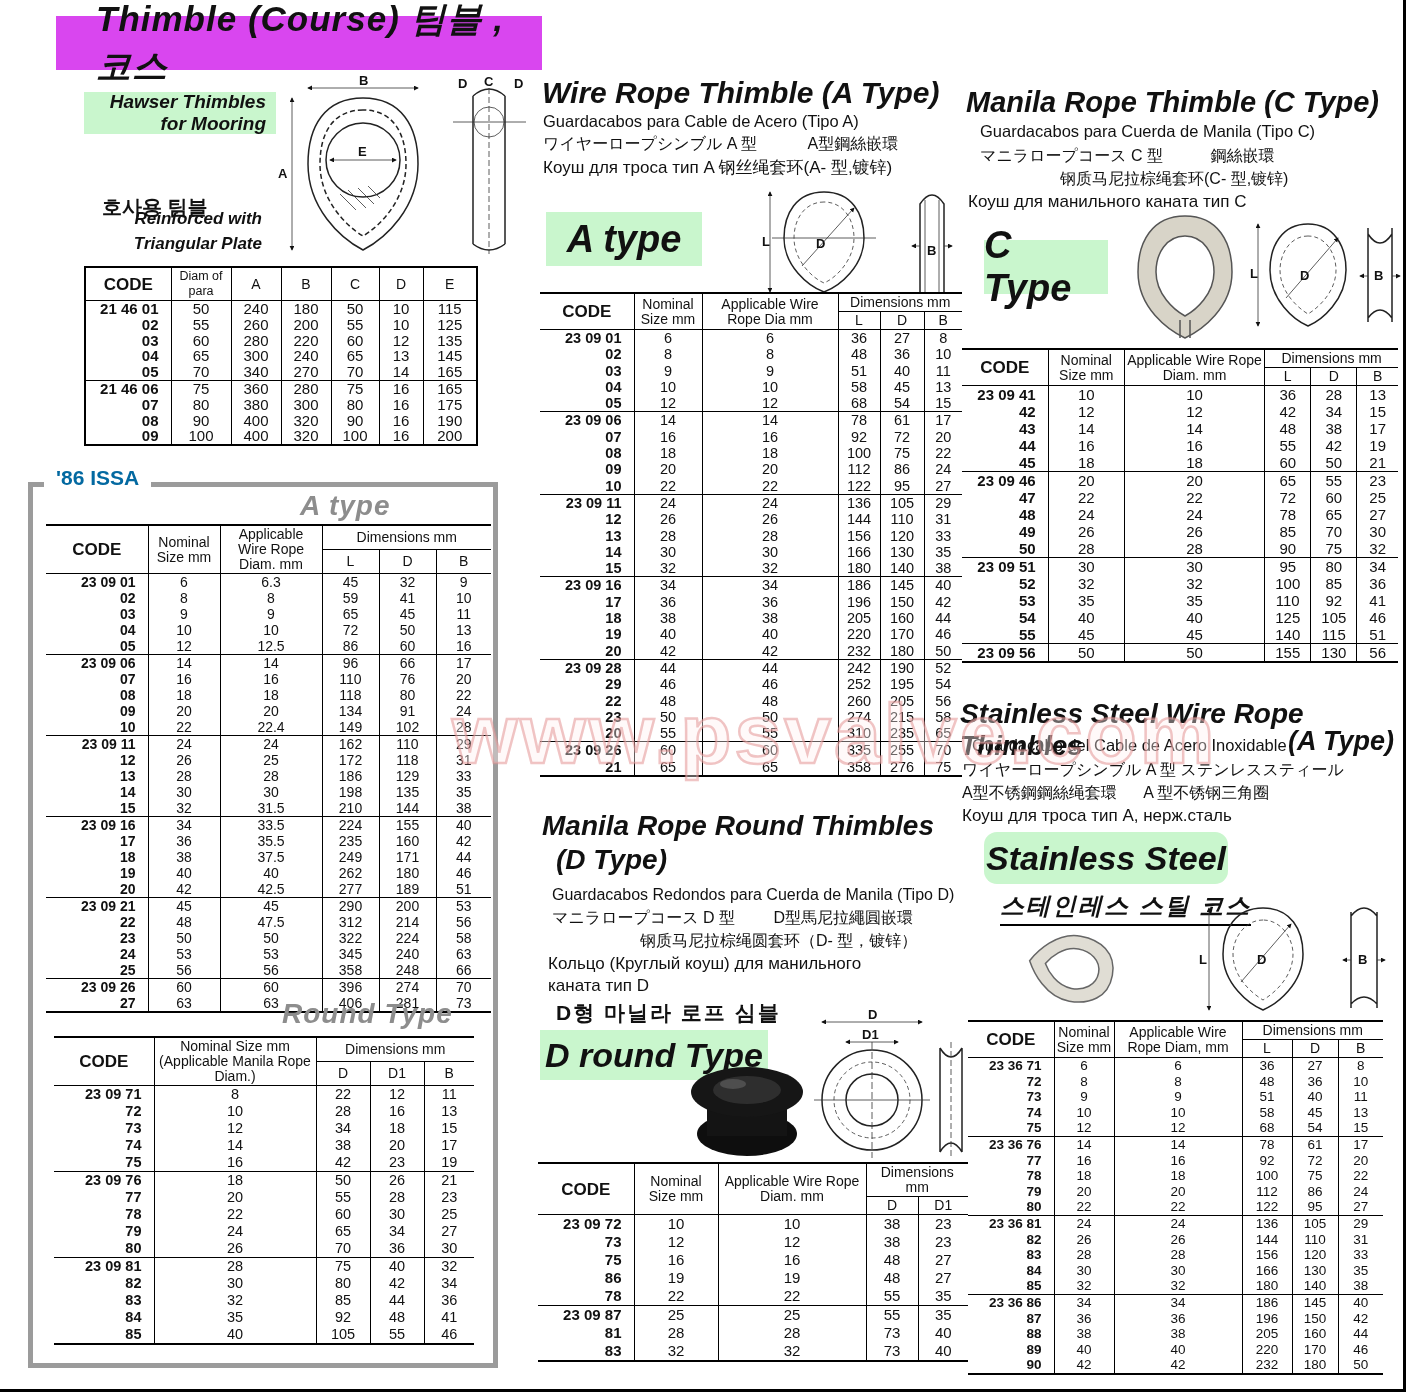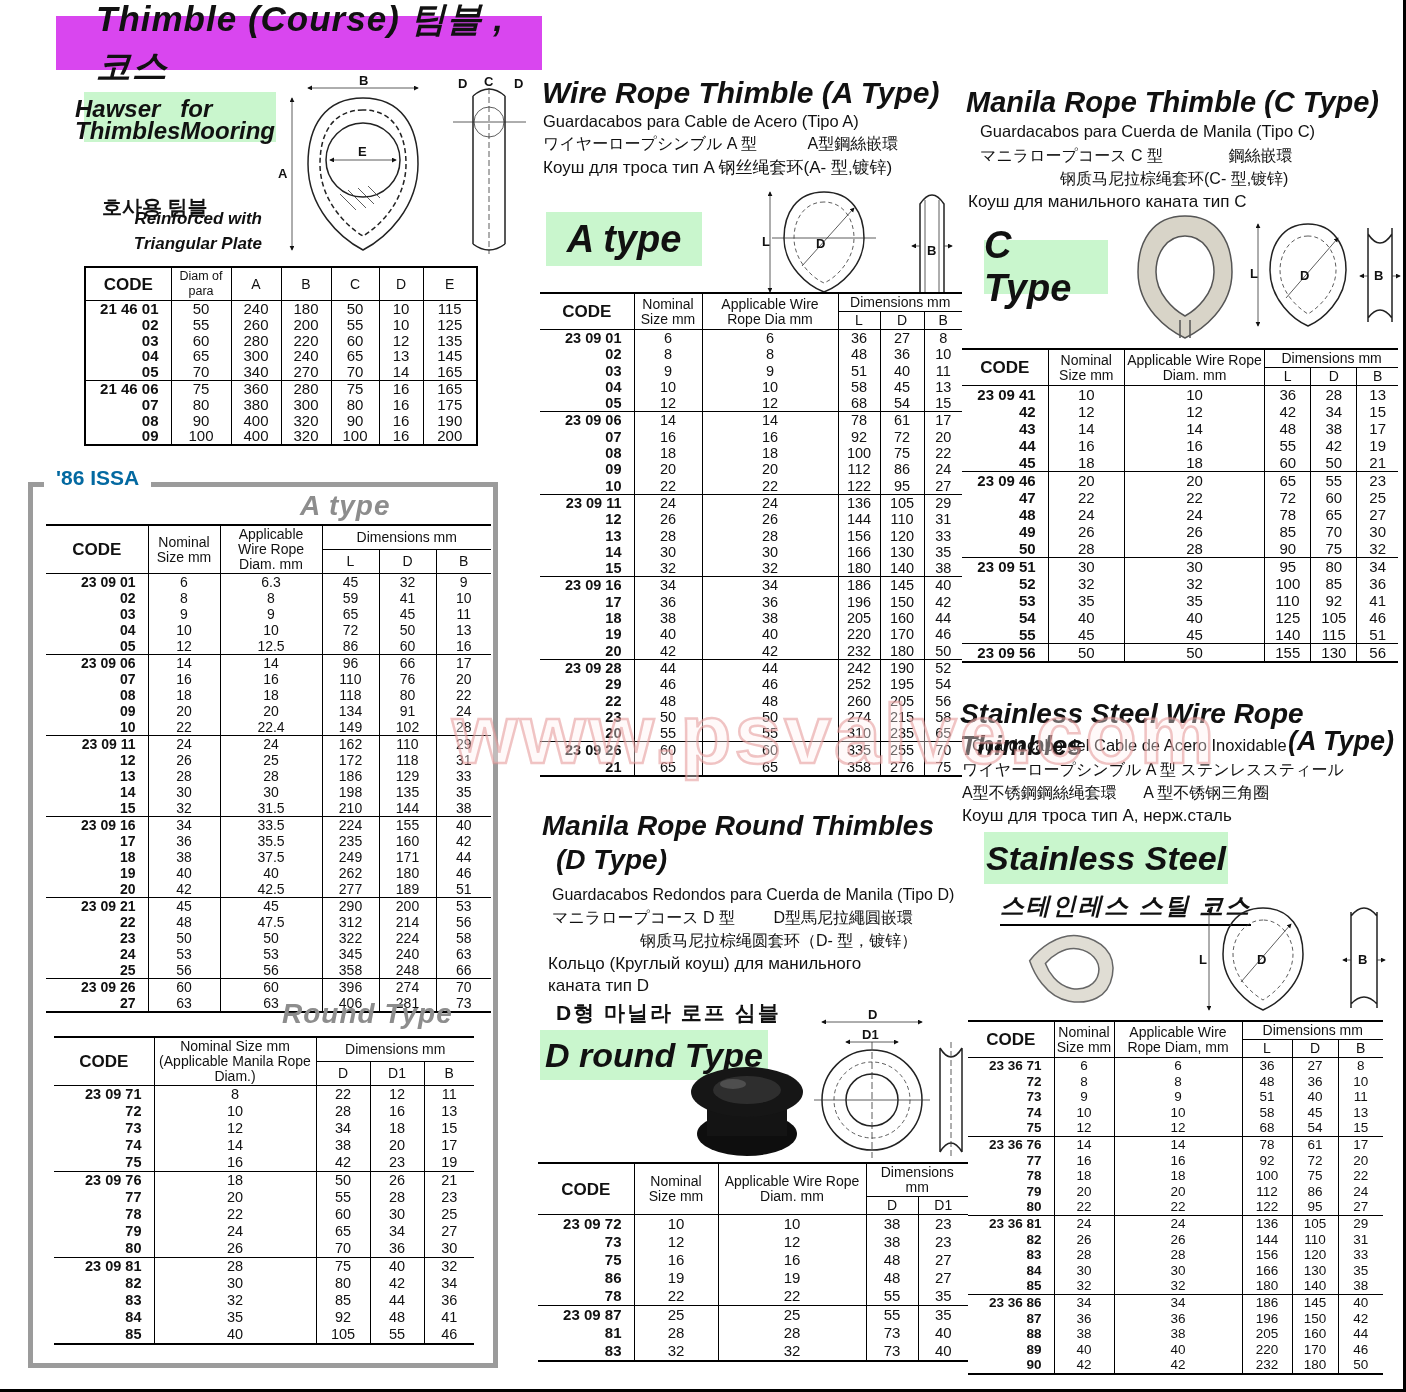--- a/index.html
+++ b/index.html
@@ -63,21 +63,21 @@
 </style>
 </head>
 <body>
 
 <div id="page">
 
   <div class="abs" id="title-band">
     <span>Thimble (Course) 팀블 , 코스</span>
   </div>
 
-  <div class="abs badge" style="left:84px;top:92px;width:192px;height:50px;flex-direction:row;align-items:flex-end;padding-right:10px;box-sizing:border-box;font-size:24px;line-height:22px;">
+  <div class="abs badge" style="left:84px;top:92px;width:192px;height:42px;flex-direction:column;align-items:flex-end;padding-right:10px;box-sizing:border-box;font-size:19px;line-height:22px;">
     <span>Hawser Thimbles</span>
     <span>for Mooring</span>
   </div>
   <div class="abs" style="left:102px;top:158px;font-weight:bold;font-size:20px;margin-top:36px;">호사용 팀블</div>
   <div class="abs" style="left:92px;top:206px;width:170px;text-align:right;font-style:italic;font-weight:bold;font-size:17px;line-height:25px;">
     <div>Reinforced with</div>
     <div>Triangular Plate</div>
   </div>
 
   <svg class="abs" style="left:268px;top:76px;" width="265" height="190" viewBox="0 0 265 190">
@@ -987,21 +987,21 @@
           <td>73</td>
           <td>40</td>
         </tr>
       </tbody>
   </table>
 
   <div class="abs sec-title" style="left:966px;top:86px;font-size:29px;">Manila Rope Thimble (C Type)</div>
   <div class="abs ln" style="left:980px;top:122px;">Guardacabos para Cuerda de Manila (Tipo C)</div>
   <div class="abs ln" style="left:980px;top:146px;font-size:16px;">
     <span>マニラロープコース C 型</span>
-    <span style="margin-left:38px;padding-left:23px;">鋼絲嵌環</span>
+    <span style="margin-left:20px;padding-left:23px;">鋼絲嵌環</span>
   </div>
   <div class="abs ln" style="left:1060px;top:169px;font-size:16px;">钢质马尼拉棕绳套环(C- 型,镀锌)</div>
   <div class="abs ln" style="left:968px;top:192px;font-size:17px;">Коуш для манильного каната тип C</div>
 
   <div class="abs badge" style="left:984px;top:240px;width:124px;height:54px;font-size:38px;">C Type</div>
 
   <svg class="abs" style="left:1118px;top:210px;" width="135" height="132" viewBox="0 0 135 132">
     <path d="M67,6 C34,6 20,32 20,62 C20,98 50,120 67,128 C84,120 114,98 114,62 C114,32 100,6 67,6 Z" fill="#d8d4c8" stroke="#555" stroke-width="1.5"></path>
     <path d="M67,26 C48,26 38,44 38,62 C38,84 56,100 67,106 C78,100 96,84 96,62 C96,44 86,26 67,26 Z" fill="#ffffff" stroke="#555" stroke-width="1.5"></path>
     <line x1="62" y1="110" x2="62" y2="128" stroke="#555" stroke-width="1.5"></line>
@@ -1183,21 +1183,21 @@
   <div class="abs sec-title" style="left:960px;top:698px;font-size:28px;">Stainless Steel Wire Rope Thimbles</div>
   <div class="abs ln" style="left:972px;top:736px;">Guardacabo del Cable de Acero Inoxidable</div>
   <div class="abs sec-title" style="left:1288px;top:726px;font-size:27px;">(A Type)</div>
   <div class="abs ln" style="left:962px;top:760px;font-size:16px;">ワイヤーロープシンブル A 型 ステンレススティール</div>
   <div class="abs ln" style="left:962px;top:783px;font-size:16px;">
     <span>A型不锈鋼鋼絲绳套環</span>
     <span style="margin-left:22px;">A 型不锈钢三角圈</span>
   </div>
   <div class="abs ln" style="left:962px;top:806px;font-size:17px;">Коуш для троса тип A, нерж.сталь</div>
 
-  <div class="abs badge" style="left:984px;top:832px;width:244px;height:52px;font-size:34px;">Stainless Steel</div>
+  <div class="abs badge" style="left:984px;top:832px;width:244px;height:52px;font-size:34px;border-radius:13px;">Stainless Steel</div>
   <div class="abs" style="left:1000px;top:890px;font-size:24px;font-weight:bold;font-style:italic;letter-spacing:2px;border-bottom:2.5px solid #000;padding-bottom:2px;">스테인레스 스틸 코스</div>
 
   <svg class="abs" style="left:986px;top:918px;" width="170" height="100" viewBox="0 0 170 100">
     <g transform="rotate(100 85 50)">
       <path d="M85,8 C62,8 52,26 52,46 C52,70 74,86 85,92 C96,86 118,70 118,46 C118,26 108,8 85,8 Z" fill="#e0ddd4" stroke="#666" stroke-width="1.5"></path>
       <path d="M85,22 C72,22 65,34 65,46 C65,61 78,72 85,76 C92,72 105,61 105,46 C105,34 98,22 85,22 Z" fill="#ffffff" stroke="#666" stroke-width="1.5"></path>
     </g>
   </svg>
 
   <svg class="abs" style="left:1165px;top:898px;" width="238" height="120" viewBox="0 0 238 120">

